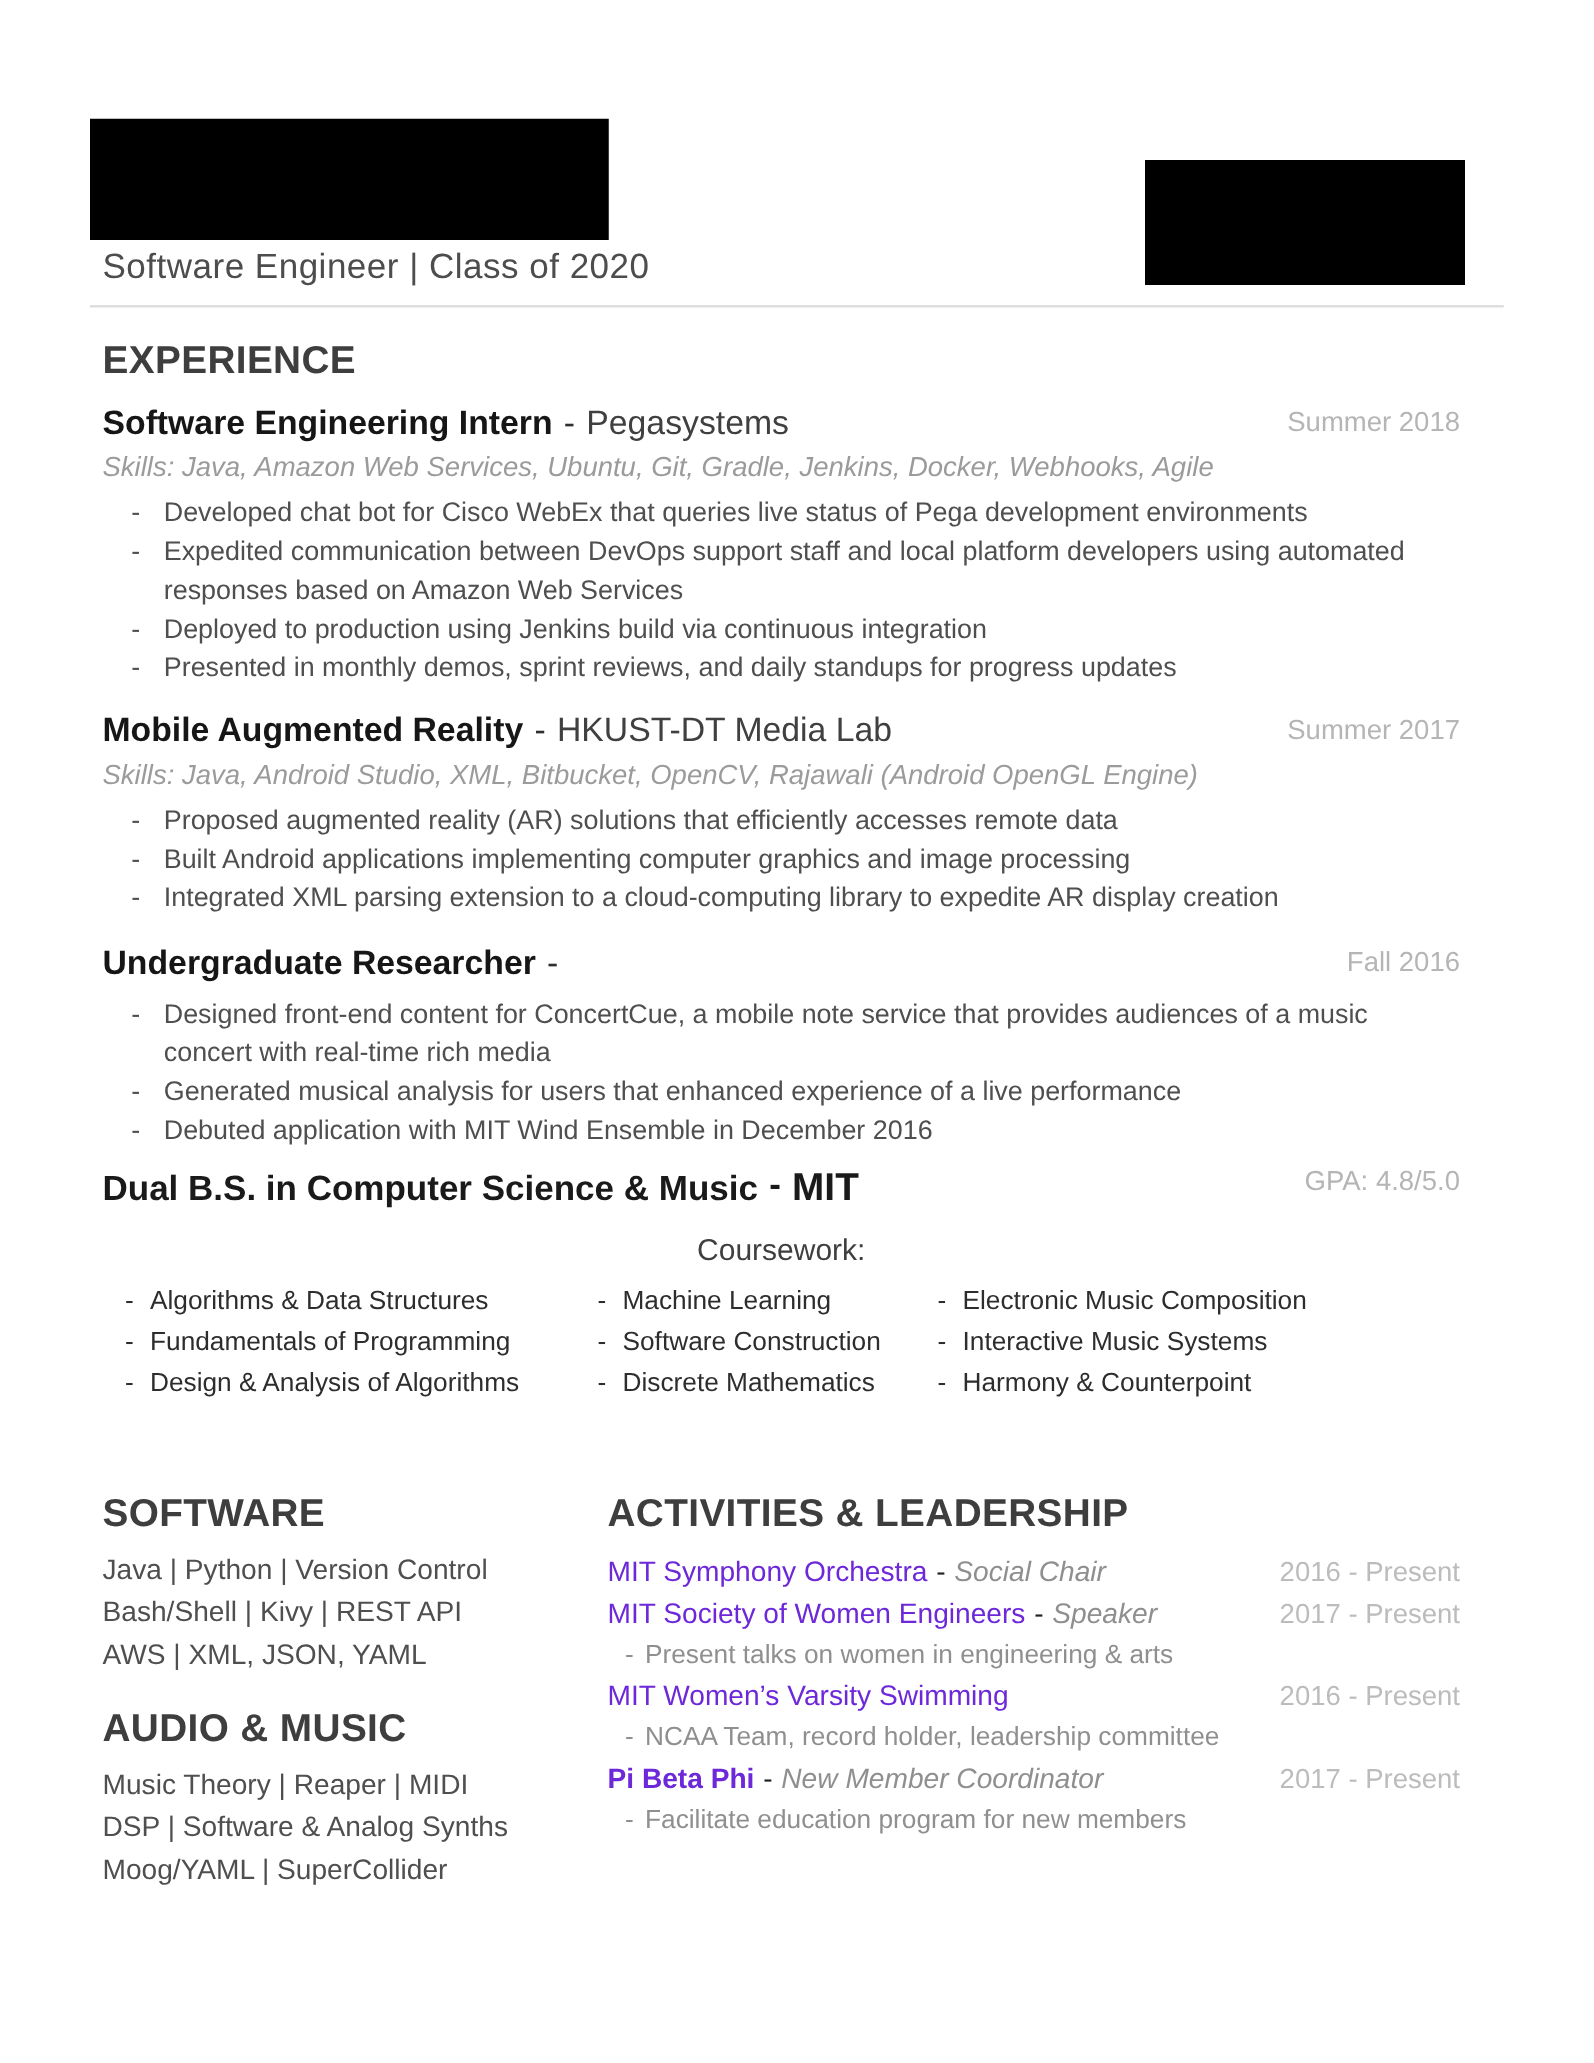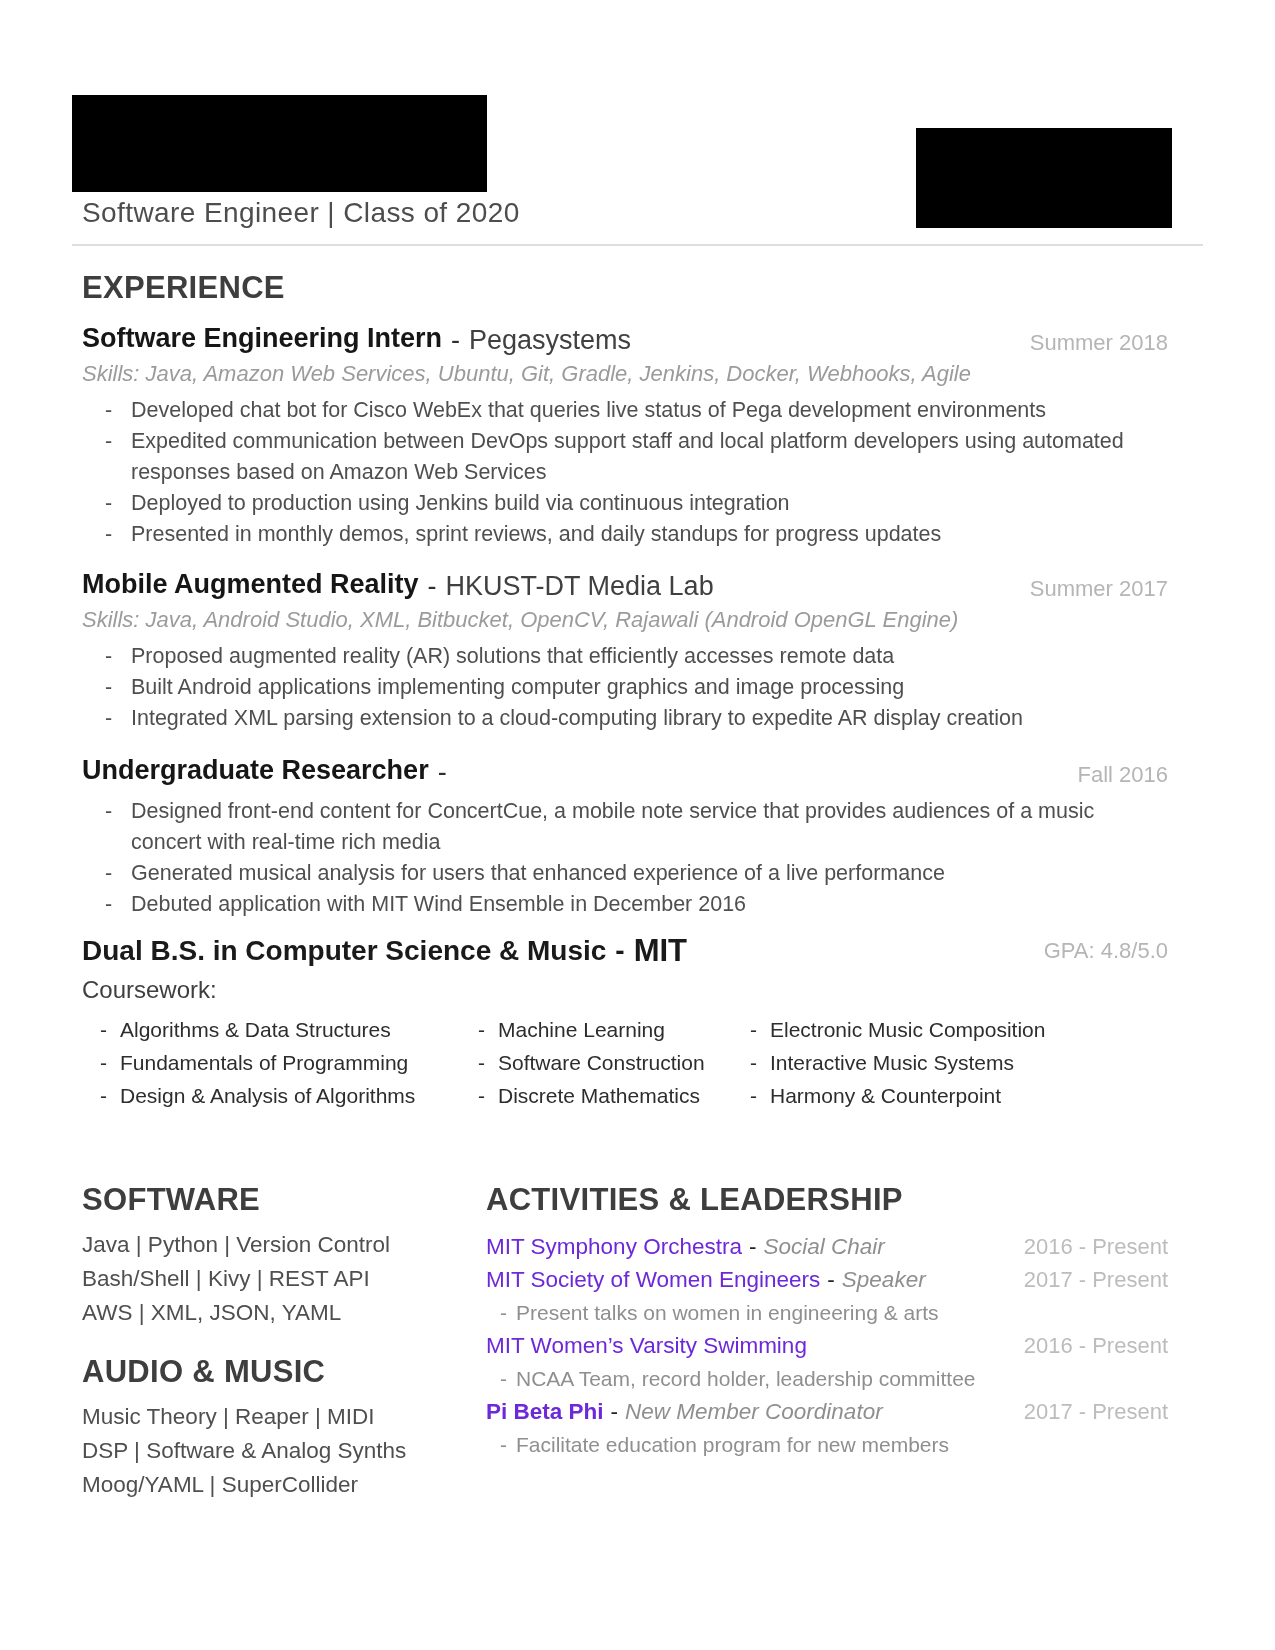--- a/index.html
+++ b/index.html
@@ -10,40 +10,40 @@
   .redact{position:absolute;background:#000000;}
   .redact-left{left:72px;top:95px;width:415px;height:97px;}
   .redact-right{left:916px;top:128px;width:256px;height:100px;}
   .content{position:absolute;left:82px;top:196px;width:1086px;}
 
   .subtitle{font-size:28px;line-height:34px;color:#4d4d4d;letter-spacing:0.4px;}
   .rule{margin-top:14px;margin-left:-10px;width:1131px;border-top:2px solid #dedede;}
 
   .sec{font-size:31px;line-height:36px;font-weight:700;color:#3e3e3e;margin-top:24px;letter-spacing:0.3px;}
 
-  .job-head{display:flex;align-items:flex-end;margin-top:14px;}
+  .job-head{display:flex;align-items:center;margin-top:14px;}
   .job-head.mt16{margin-top:16px;}
   .job-head.mt18{margin-top:18px;}
   .job-title{font-size:27px;line-height:36px;font-weight:700;color:#161616;flex:none;}
   .jsep{font-size:27px;color:#2f2f2f;margin:0 9px;flex:none;}
   .job-org{font-size:27px;color:#404040;flex:none;}
   .hdate{margin-left:auto;font-size:22px;color:#b5b5b5;flex:none;}
 
   .skills{margin-top:3px;font-size:22px;line-height:30px;font-style:italic;color:#9b9b9b;}
 
   .bullets{margin-top:6px;padding-left:23px;}
   .bullets.mt8{margin-top:8px;}
   .bullet{display:flex;font-size:21.5px;line-height:31px;color:#4f4f4f;}
   .dash{flex:none;width:26px;}
 
-  .deg-row{display:flex;align-items:center;margin-top:12px;}
+  .deg-row{display:flex;align-items:flex-start;margin-top:12px;}
   .degree{font-size:28px;line-height:38px;font-weight:700;color:#1a1a1a;flex:none;}
   .dsep{font-size:28px;font-weight:700;color:#1a1a1a;margin:0 9px;flex:none;}
   .school{font-size:31px;font-weight:700;color:#1a1a1a;flex:none;}
-  .cw-label{margin-top:5px;font-size:24px;line-height:30px;color:#3f3f3f;}
+  .cw-label{margin-top:16px;font-size:24px;line-height:30px;color:#3f3f3f;text-align:center;}
   .courses{margin-top:8px;padding-left:18px;display:grid;grid-template-columns:378px 272px 1fr;}
   .course{display:flex;font-size:21px;line-height:33px;color:#2d2d2d;}
   .course .dash{width:20px;}
 
   .bottom{display:flex;margin-top:70px;}
   .left-col{width:404px;flex:none;}
   .right-col{flex:1;min-width:0;}
   .bottom .sec{margin-top:0;}
   .bottom .sec.audio{margin-top:24px;}
   .left-lines{margin-top:10px;}

